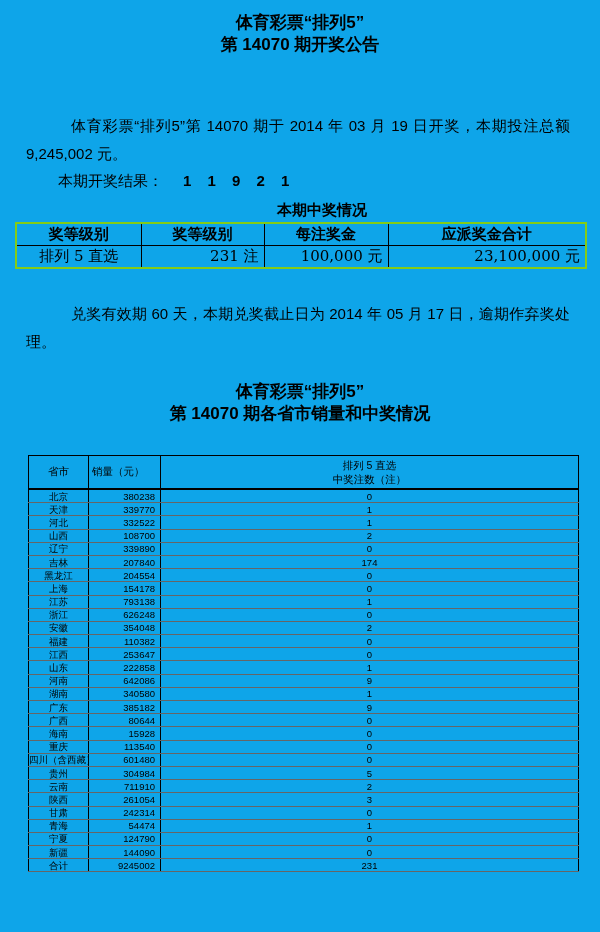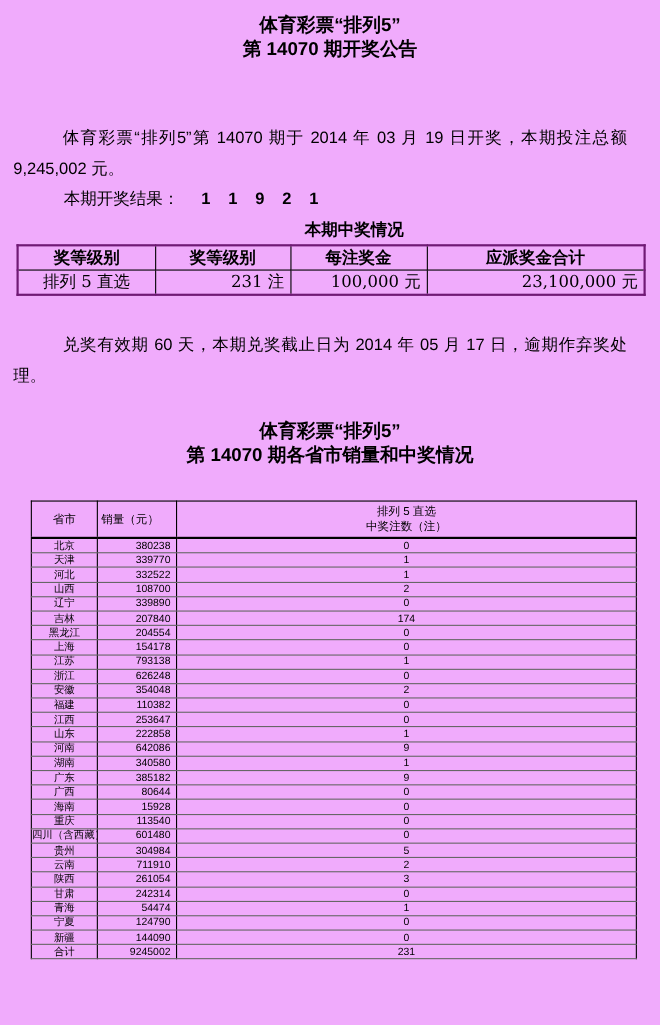--- a/index.html
+++ b/index.html
@@ -1,37 +1,37 @@
 <!DOCTYPE html>
 <html><head>
 <meta charset="utf-8">
 <style>
   html, body { margin: 0; padding: 0; background: #ffffff; }
   .doc {
     position: relative;
     width: 600px;
     height: 932px;
-    background: #f0abfc;
+    background: #0ea5e9;
     color: #000000;
     font-family: "Liberation Sans", "DejaVu Sans", sans-serif;
     overflow: hidden;
   }
   .title {
     position: absolute;
     left: 0; right: 0;
     text-align: center;
     font-size: 17px;
     font-weight: 700;
     line-height: 22px;
   }
   .title1 { top: 12px; }
   .title2 { top: 381px; }
   .para {
     position: absolute;
-    left: 12px; right: 30px;
+    left: 26px; right: 30px;
     font-size: 15px;
     line-height: 28px;
     text-indent: 45px;
     text-align: justify;
   }
   .para1 { top: 97px; }
   .para2 { top: 285px; }
   .result-line {
     position: absolute;
     top: 155px;
@@ -54,21 +54,21 @@
     font-weight: 700;
     line-height: 20px;
     margin-left: 44px;
   }
   table { border-collapse: collapse; table-layout: fixed; }
   .t1 {
     position: absolute;
     top: 222px;
     left: 15px;
     width: 570px;
-    border: 2px solid #701a75;
+    border: 2px solid #84cc16;
   }
   .t1 th, .t1 td {
     border: 1px solid #000;
     height: 19px;
     padding: 1px 0;
     overflow: hidden;
     white-space: nowrap;
   }
   .t1 th {
     font-size: 15px;

